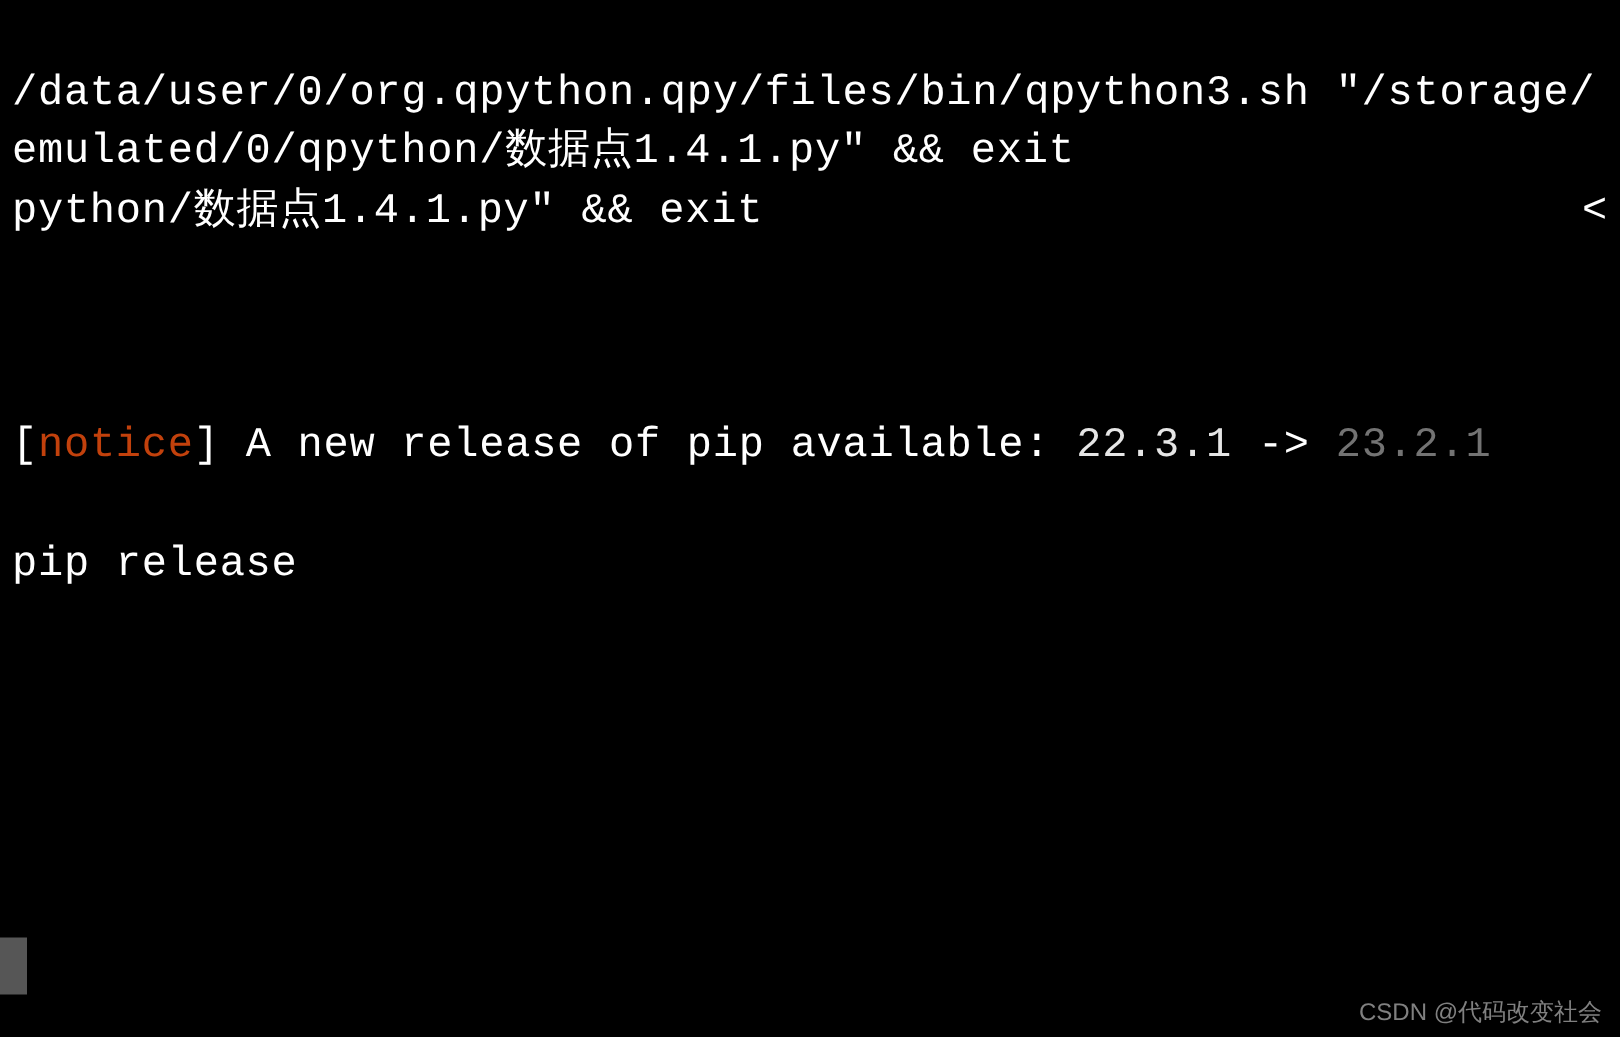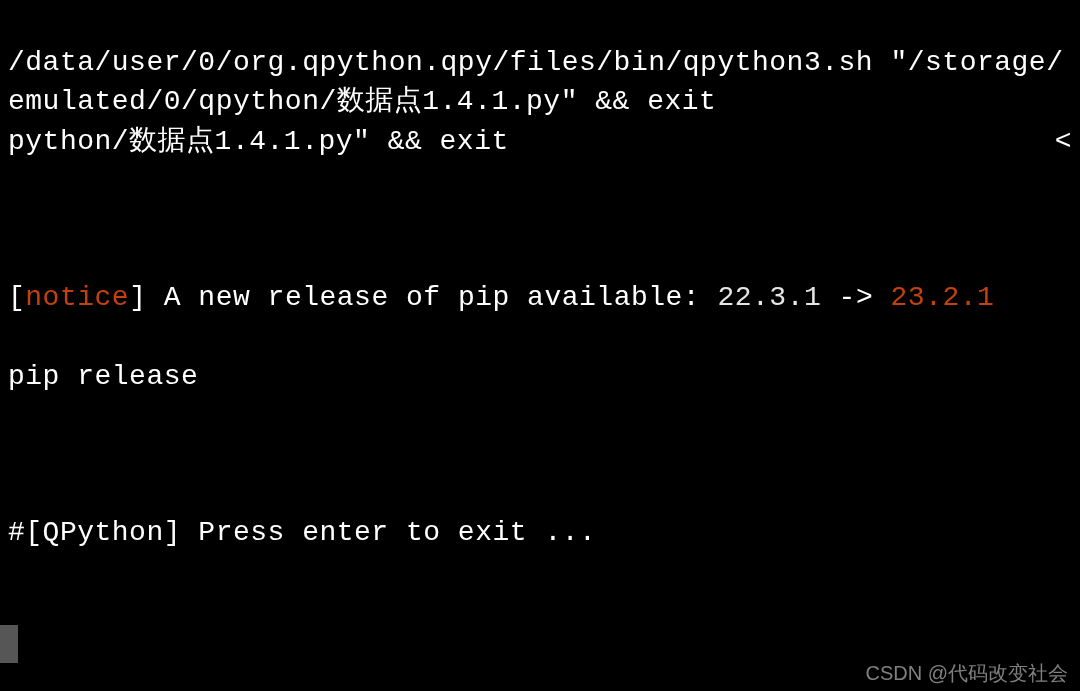--- a/index.html
+++ b/index.html
@@ -20,55 +20,54 @@
       padding: 4px 8px;
       letter-spacing: 0.5px;
     }
     .terminal {
       white-space: pre-wrap;
       word-break: break-all;
     }
     .white { color: #ffffff; }
     .blue { color: #c2410c; }
     .red { color: #e5e5e5; }
-    .green { color: #c2410c; }
+    .green { color: #737373; }
     .line-with-arrow {
       display: flex;
       justify-content: space-between;
       width: 100%;
     }
     .cursor {
       position: absolute;
       left: 0;
       bottom: 28px;
       width: 18px;
       height: 38px;
       background-color: #565656;
     }
     .watermark {
       position: absolute;
       right: 12px;
       bottom: 4px;
       color: #808080;
-      font-size: 20px;
+      font-size: 16px;
       font-family: Arial, sans-serif;
       letter-spacing: 0;
     }
     .spacer {
       height: 39px;
     }
   </style>
 </head>
 <body>
 
 <div class="terminal">
 <span class="white">/data/user/0/org.qpython.qpy/files/bin/qpython3.sh "/storage/emulated/0/qpython/数据点1.4.1.py" &amp;&amp; exit</span>
 <div class="line-with-arrow"><span class="white">python/数据点1.4.1.py" &amp;&amp; exit</span><span class="white">&lt;</span></div>
 <div class="spacer"></div>
 <div><span class="white">[</span><span class="blue">notice</span><span class="white">]</span><span class="white"> A new release of pip available: </span><span class="red">22.3.1</span><span class="white"> -&gt; </span><span class="green">23.2.1</span></div>
 <div class="white">pip release</div>
 <div class="spacer"></div>
-<div class="white">#[QPython] Press enter to exit ...</div>
 </div>
 
 <div class="cursor"></div>
 
 <div class="watermark">CSDN @代码改变社会</div>
 
 </body></html>

